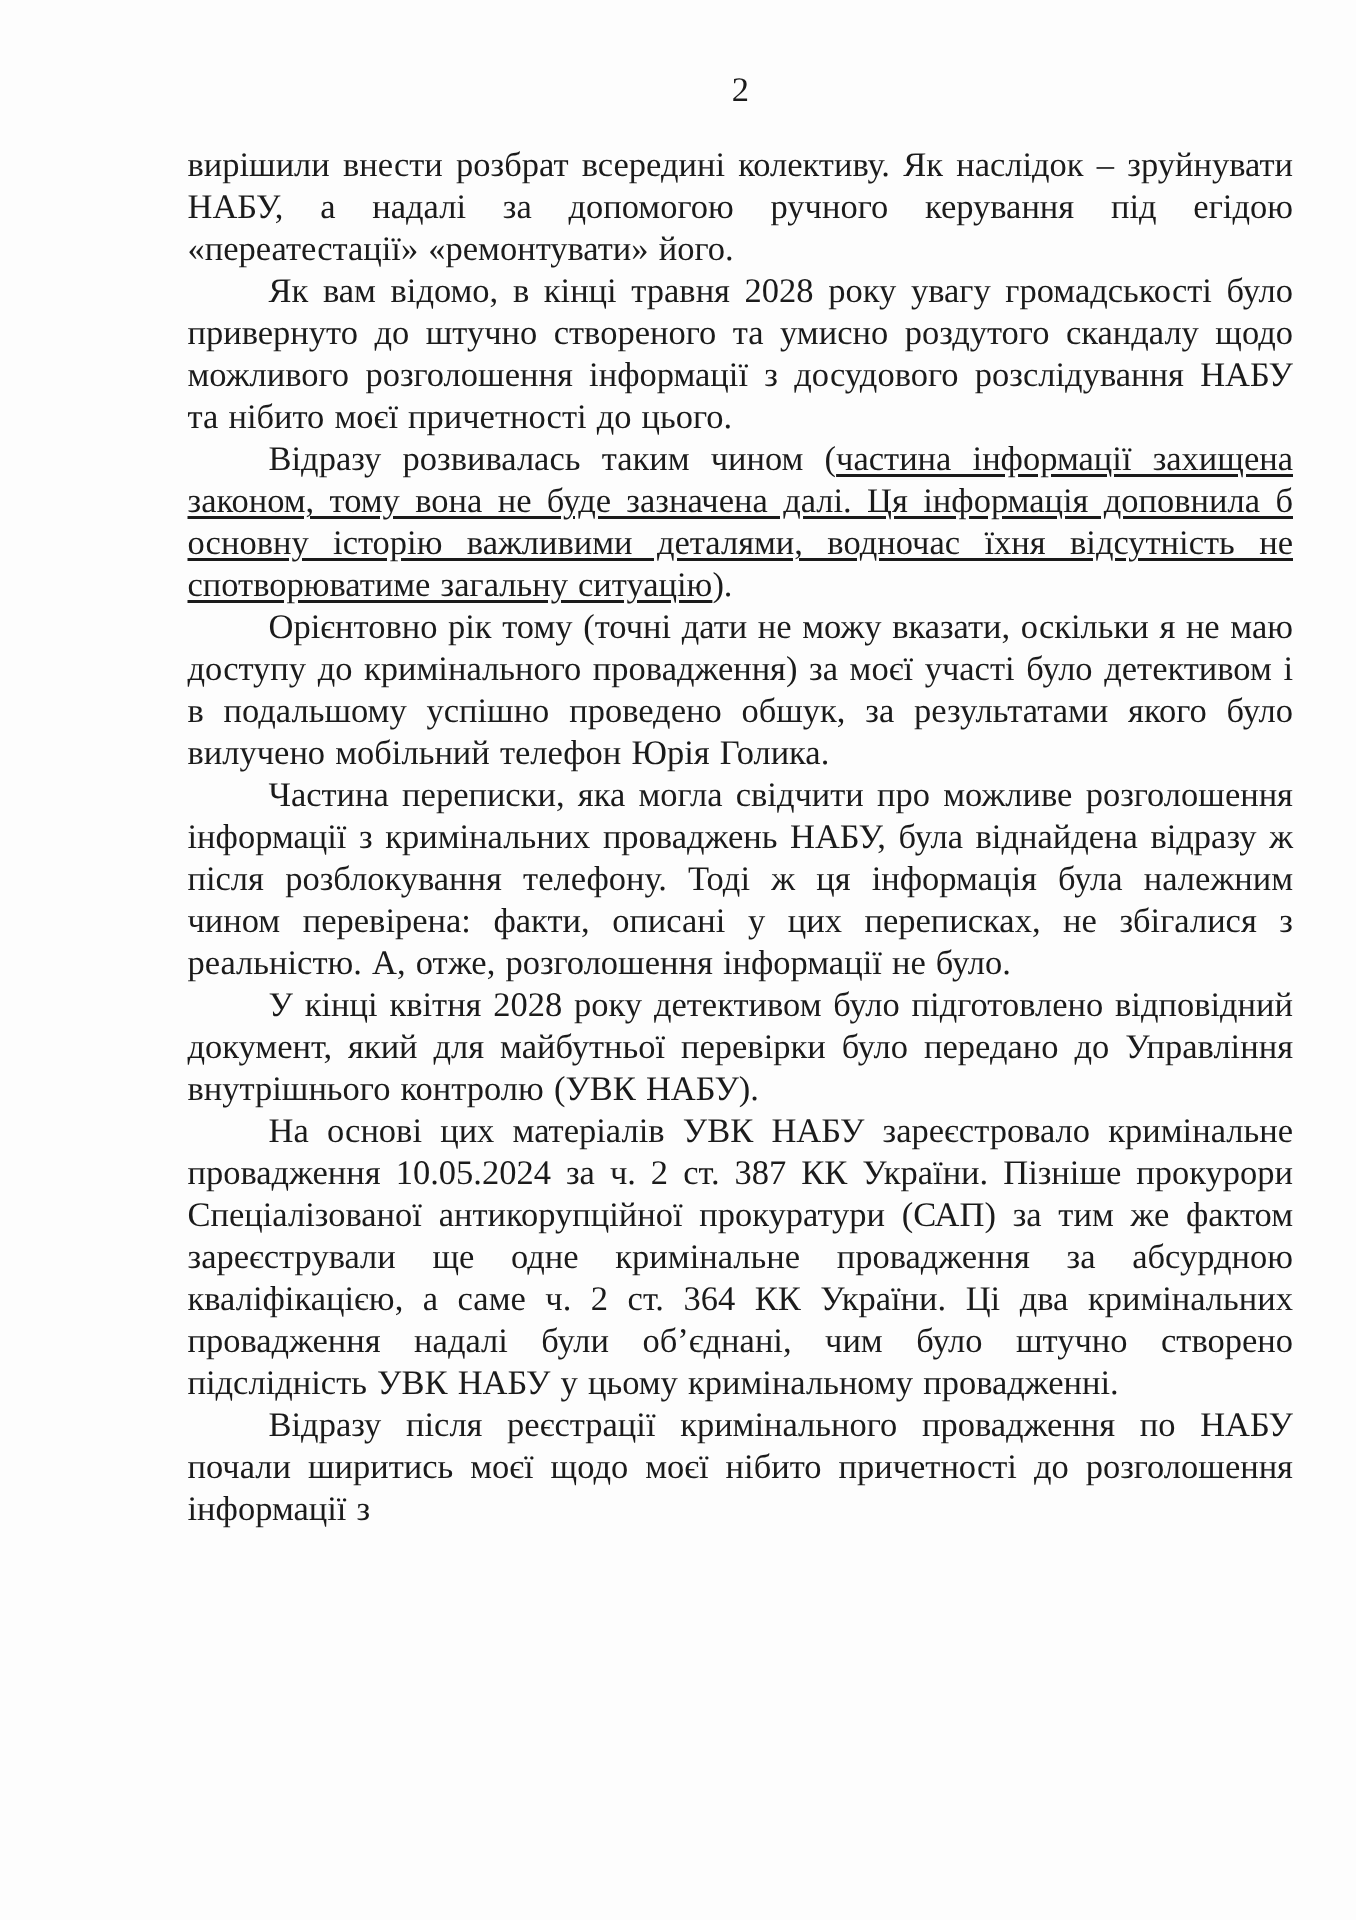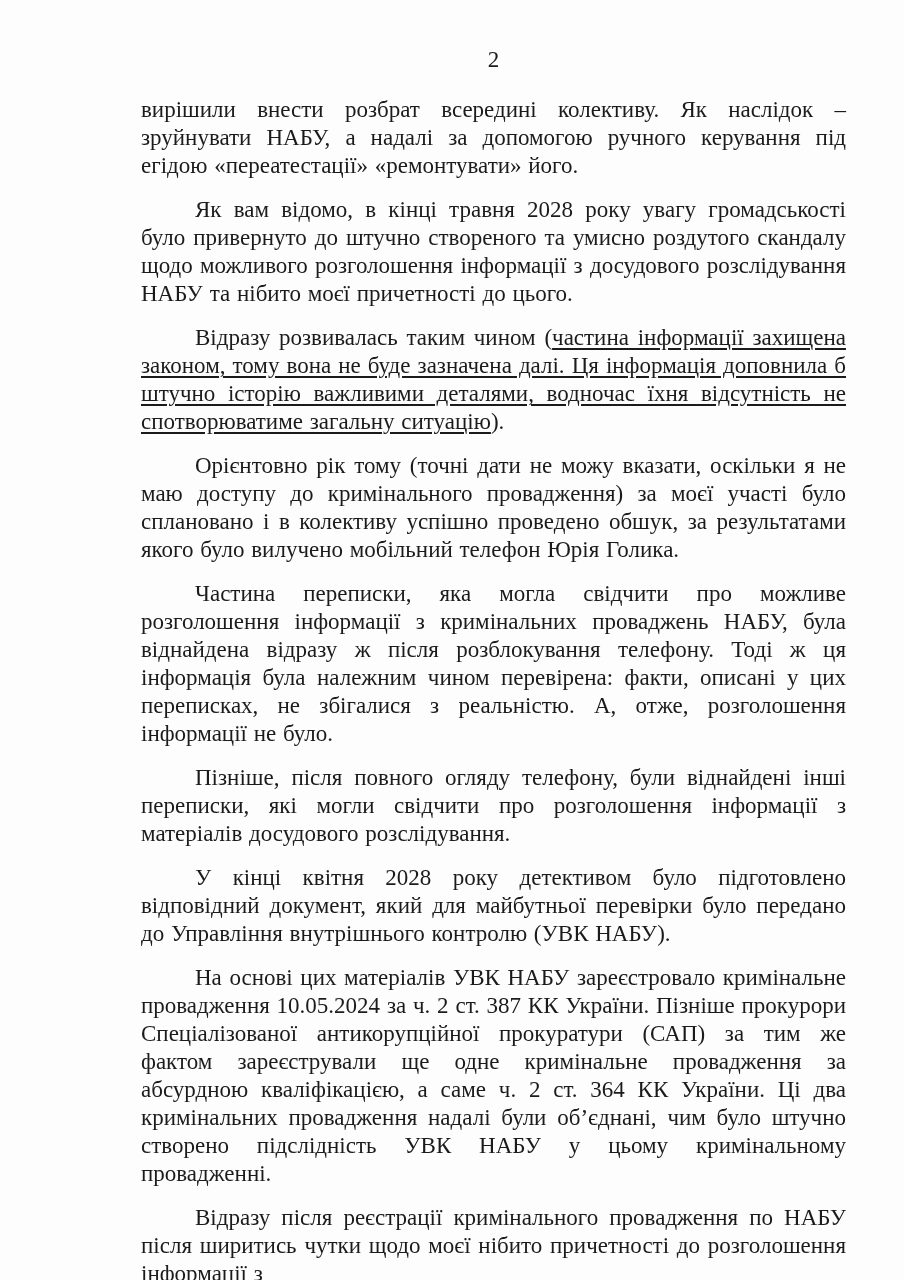--- a/index.html
+++ b/index.html
@@ -19,21 +19,21 @@
     box-sizing: border-box;
     padding: 46px 42px 0 125px;
   }
   .page-number {
     text-align: center;
     font-size: 23px;
     line-height: 28px;
     margin-bottom: 22px;
   }
   .doc-body p.para {
-    margin: 16px;
+    margin: 0;
     font-size: 23px;
     line-height: 28px;
     text-align: justify;
     text-indent: 54px;
     word-spacing: 1px;
   }
   .doc-body p.para.no-indent {
     text-indent: 0;
   }
   .doc-body .underlined {
@@ -44,21 +44,20 @@
 </style>
 </head>
 <body>
 
 <div class="page">
   <div class="page-number">2</div>
 
   <div class="doc-body">
       <p class="para no-indent"><span>вирішили внести розбрат всередині колективу. Як наслідок – зруйнувати НАБУ, а надалі за допомогою ручного керування під егідою «переатестації» «ремонтувати» його.</span></p>
       <p class="para"><span>Як вам відомо, в кінці травня 2028 року увагу громадськості було привернуто до штучно створеного та умисно роздутого скандалу щодо можливого розголошення інформації з досудового розслідування НАБУ та нібито моєї причетності до цього.</span></p>
-      <p class="para"><span>Відразу розвивалась таким чином (</span><span class="underlined">частина інформації захищена законом, тому вона не буде зазначена далі. Ця інформація доповнила б штучно історію важливими деталями, водночас їхня відсутність не спотворюватиме загальну ситуацію</span><span>).</span></p>
-      <p class="para"><span>Орієнтовно рік тому (точні дати не можу вказати, оскільки я не маю доступу до кримінального провадження) за моєї участі було сплановано і в колективу успішно проведено обшук, за результатами якого було вилучено мобільний телефон Юрія Голика.</span></p>
+      <p class="para"><span>Відразу розвивалась таким чином (</span><span class="underlined">частина інформації захищена законом, тому вона не буде зазначена далі. Ця інформація доповнила б основну історію важливими деталями, водночас їхня відсутність не спотворюватиме загальну ситуацію</span><span>).</span></p>
+      <p class="para"><span>Орієнтовно рік тому (точні дати не можу вказати, оскільки я не маю доступу до кримінального провадження) за моєї участі було детективом і в подальшому успішно проведено обшук, за результатами якого було вилучено мобільний телефон Юрія Голика.</span></p>
       <p class="para"><span>Частина переписки, яка могла свідчити про можливе розголошення інформації з кримінальних проваджень НАБУ, була віднайдена відразу ж після розблокування телефону. Тоді ж ця інформація була належним чином перевірена: факти, описані у цих переписках, не збігалися з реальністю. А, отже, розголошення інформації не було.</span></p>
-      <p class="para"><span>Пізніше, після повного огляду телефону, були віднайдені інші переписки, які могли свідчити про розголошення інформації з матеріалів досудового розслідування.</span></p>
       <p class="para"><span>У кінці квітня 2028 року детективом було підготовлено відповідний документ, який для майбутньої перевірки було передано до Управління внутрішнього контролю (УВК НАБУ).</span></p>
       <p class="para"><span>На основі цих матеріалів УВК НАБУ зареєстровало кримінальне провадження 10.05.2024 за ч. 2 ст. 387 КК України. Пізніше прокурори Спеціалізованої антикорупційної прокуратури (САП) за тим же фактом зареєстрували ще одне кримінальне провадження за абсурдною кваліфікацією, а саме ч. 2 ст. 364 КК України. Ці два кримінальних провадження надалі були об’єднані, чим було штучно створено підслідність УВК НАБУ у цьому кримінальному провадженні.</span></p>
-      <p class="para"><span>Відразу після реєстрації кримінального провадження по НАБУ після ширитись чутки щодо моєї нібито причетності до розголошення інформації з</span></p>
+      <p class="para"><span>Відразу після реєстрації кримінального провадження по НАБУ почали ширитись моєї щодо моєї нібито причетності до розголошення інформації з</span></p>
     </div>
 </div>
 
 </body></html>

